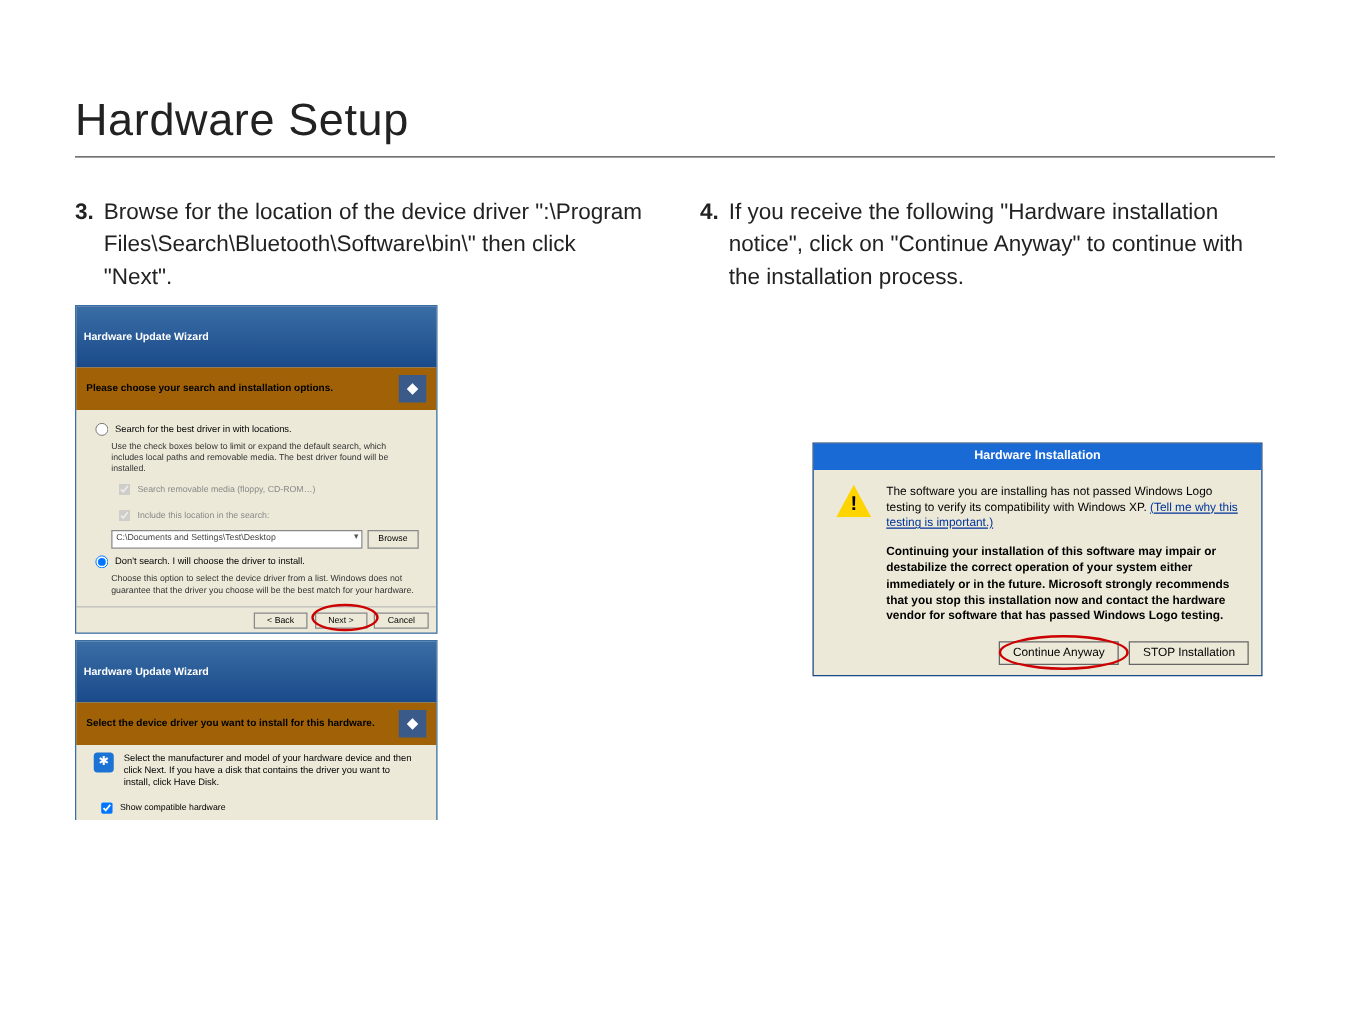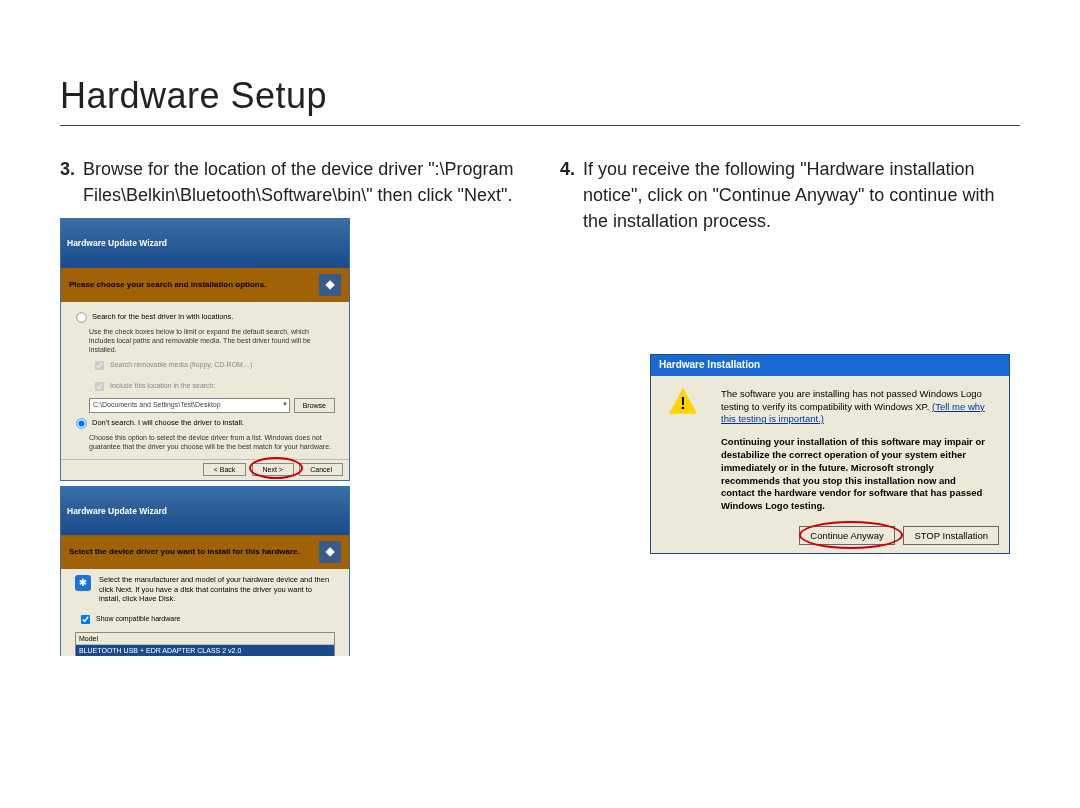--- a/index.html
+++ b/index.html
@@ -39,43 +39,43 @@
   .model-table{border:1px solid #888;background:#fff;margin:3px 0;height:38px;font-size:7px;}
   .model-head{background:#ece9d8;border-bottom:1px solid #bbb;padding:1px 3px;}
   .model-row{background:#1a4a8a;color:#fff;padding:1px 3px;}
   .have-disk-row{display:flex;align-items:center;justify-content:space-between;background:#c4b5fd;margin-top:3px;}
   .warn{display:flex;align-items:flex-start;gap:4px;}
   .warn-icon{width:10px;height:10px;background:#ffd400;display:inline-block;clip-path:polygon(50% 0,100% 100%,0 100%);flex-shrink:0;position:relative;}
   .link{color:#003399;text-decoration:underline;font-size:7px;}
 
   
   .hwi{width:358px;border:1px solid #1a4a8a;background:#ece9d8;font-family:Tahoma,Arial,sans-serif;font-size:9.5px;color:#000;margin-top:120px;margin-left:auto;margin-right:10px;}
-  .hwi-title{background:#1a6ad6;color:#fff;padding:3px 8px;font-weight:bold;font-size:10px;}
-  .hwi-body{padding:12px 18px 10px 18px;display:flex;gap:24px;}
+  .hwi-title{background:#1a6ad6;color:#fff;padding:3px 8px;font-weight:bold;font-size:10px;text-align:center;}
+  .hwi-body{padding:12px 18px 10px 18px;display:flex;gap:12px;}
   .hwi-warn{width:28px;height:26px;background:#ffd400;clip-path:polygon(50% 0,100% 100%,0 100%);position:relative;flex-shrink:0;}
   .hwi-warn::after{content:"!";position:absolute;left:0;right:0;top:4px;text-align:center;font-weight:bold;font-size:16px;color:#000;}
   .hwi-text{font-size:9.5px;line-height:1.35;}
   .hwi-bold{font-weight:bold;margin-top:10px;}
   .hwi-foot{padding:6px 10px 10px 0;text-align:right;}
   .hwi-btn{border:1px solid #666;background:#ece9d8;font-size:9.5px;padding:3px 10px;margin-left:6px;}
   .hwi-circle{border:2px solid #c00;border-radius:50%;position:absolute;pointer-events:none;}
 </style>
 </head>
 <body>
 
 <div class="page">
   <div class="title">Hardware Setup</div>
   <hr class="hr">
 
   <div class="cols">
 
     <div class="col">
       <div class="step">
         <div class="step-num">3.</div>
-        <div>Browse for the location of the device driver ":\Program Files\Belkin\Bluetooth\Software\bin\" then click "Next".</div>
+        <div>Browse for the location of the device driver ":\Program Files\Search\Bluetooth\Software\bin\" then click "Next".</div>
       </div>
 
       <div class="wiz" style="position:relative;">
         <div class="wiz-title">Hardware Update Wizard</div>
         <div class="wiz-head">
           <div class="wiz-head-text">Please choose your search and installation options.</div>
           <div class="wiz-icon">◆</div>
         </div>
         <div class="wiz-body">
           <div class="radio-row">

